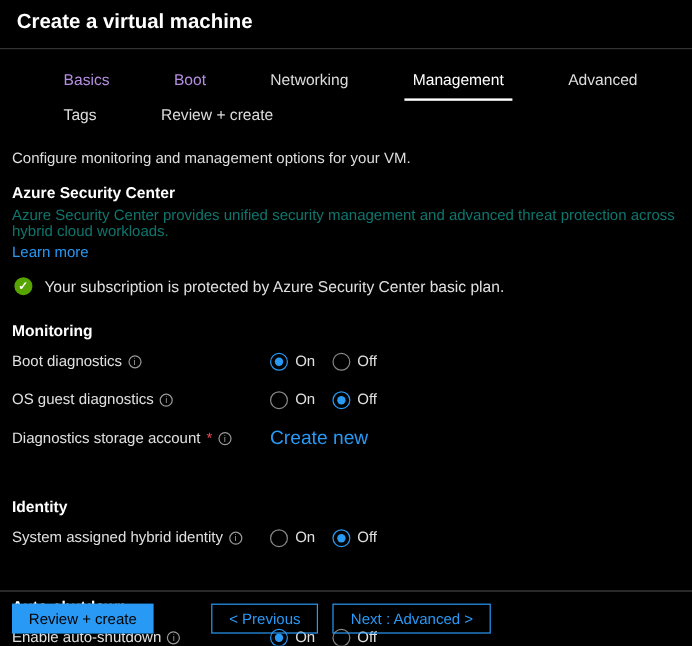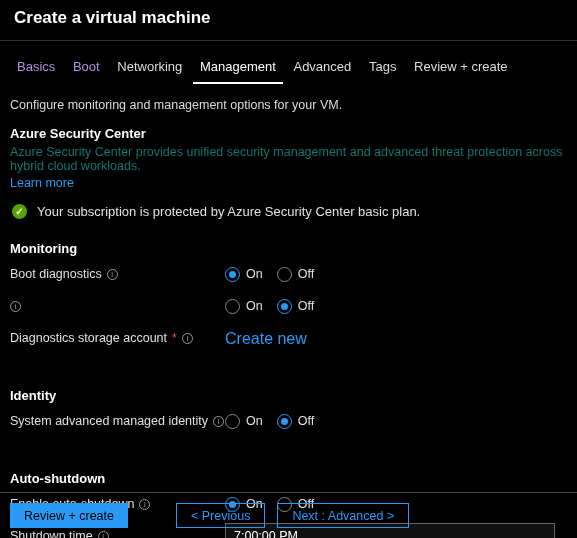--- a/index.html
+++ b/index.html
@@ -20,20 +20,21 @@
     .header h1 { font-size: 17px; font-weight: 600; color: #fff; }
     .tabs {
       padding: 14px 10px 4px;
     }
     .tab {
       display: inline-block;
       padding: 4px 7px 8px;
       font-size: 13px;
       cursor: pointer;
       color: #ddd;
+      margin-left: 36px;
     }
     .tab.visited { color: #b48ee0; }
     .tab.active { color: #fff; border-bottom: 2px solid #fff; }
     .content {
       padding: 10px 10px 0;
     }
     .desc { font-size: 12.5px; color: #ddd; padding-bottom: 14px; }
     .section-title { font-weight: 600; color: #fff; font-size: 13px; margin-bottom: 4px; }
     .section-sub { font-size: 12.5px; color: #0f766e; margin-bottom: 2px;}
     .link { color: #2899f5; cursor: pointer; font-size: 12.5px; }
@@ -138,20 +139,21 @@
     <div class="radio-group">
       <span class="radio checked"></span>
       <span class="radio-label">On</span>
       <span class="radio"></span>
       <span class="radio-label">Off</span>
     </div>
   </div>
 
   <div class="field-row">
     <div class="field-label">
+      <span>OS guest diagnostics</span>
       <span class="info-icon">i</span>
     </div>
     <div class="radio-group">
       <span class="radio"></span>
       <span class="radio-label">On</span>
       <span class="radio checked"></span>
       <span class="radio-label">Off</span>
     </div>
   </div>
 
@@ -162,21 +164,21 @@
       <span class="info-icon">i</span>
     </div>
     <div class="field-control">
       <span class="create-link">Create new</span>
     </div>
   </div>
 
   <div class="section-title section-gap">Identity</div>
   <div class="field-row">
     <div class="field-label">
-      <span>System advanced managed identity</span>
+      <span>System assigned hybrid identity</span>
       <span class="info-icon">i</span>
     </div>
     <div class="radio-group">
       <span class="radio"></span>
       <span class="radio-label">On</span>
       <span class="radio checked"></span>
       <span class="radio-label">Off</span>
     </div>
   </div>
 

